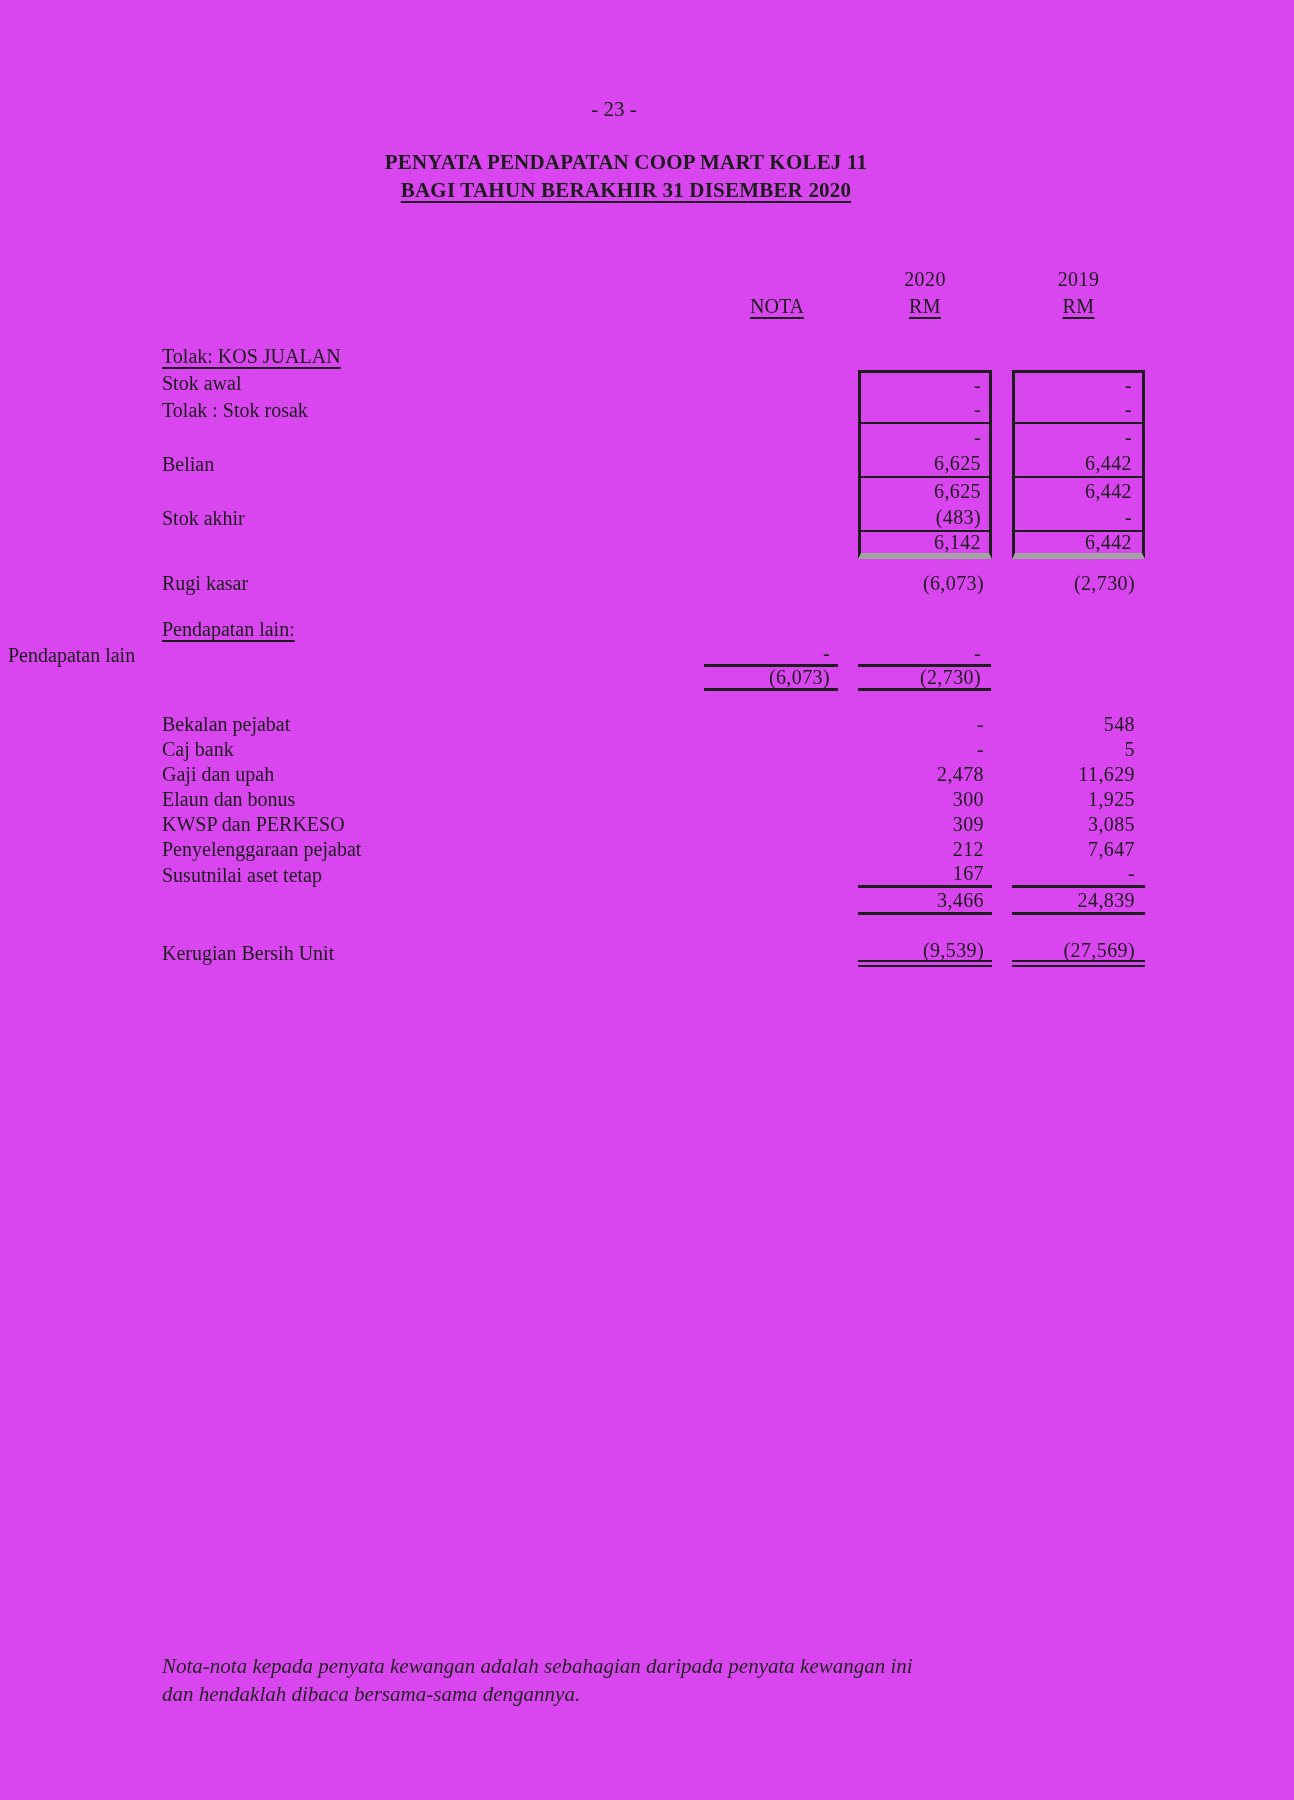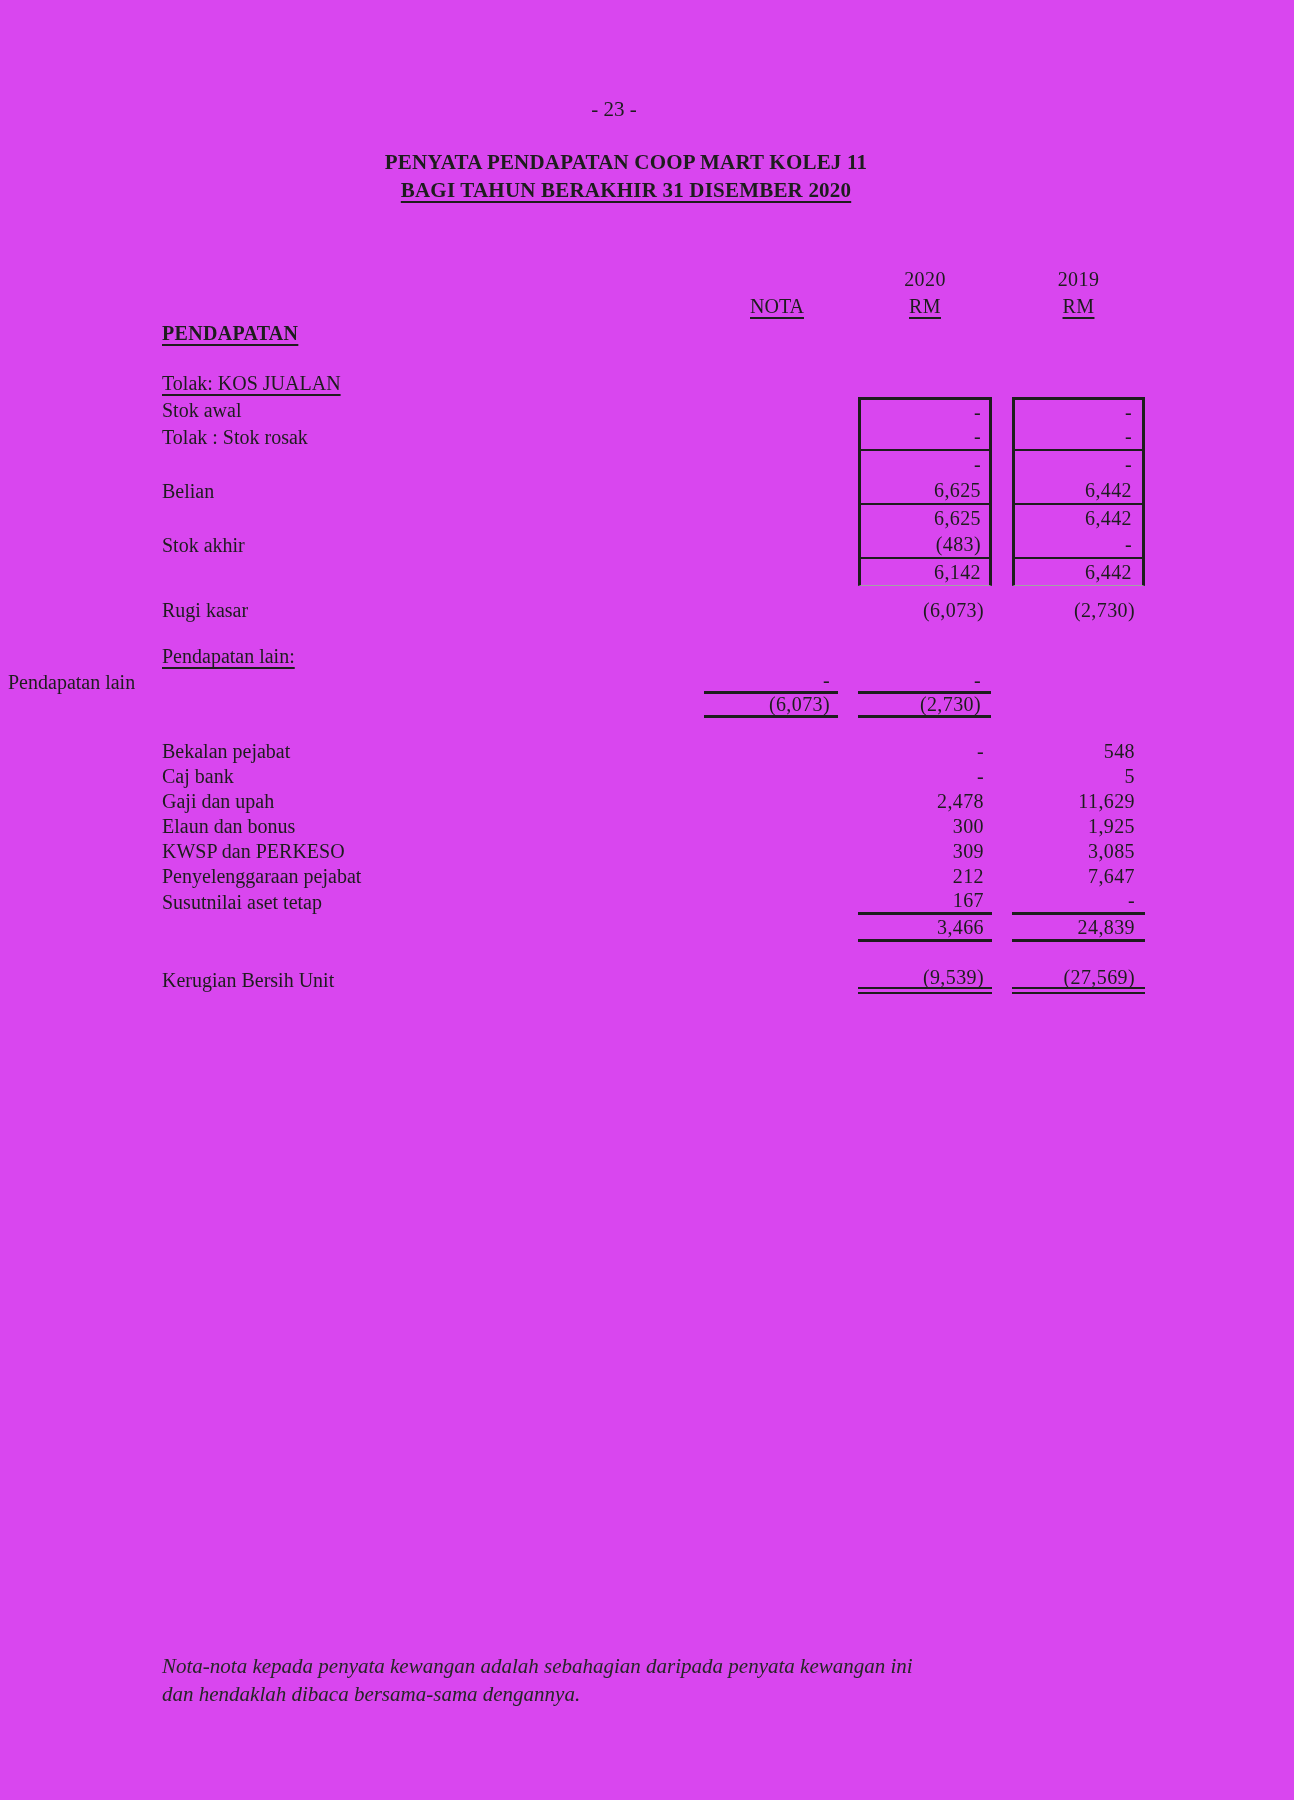--- a/index.html
+++ b/index.html
@@ -25,21 +25,21 @@
   .h26{height:26px;}
   .c-label{width:534px;}
   .c-nota{width:162px;justify-content:center;}
   .c-v{letter-spacing:0.4px;}
   .c-v20{width:134px;justify-content:flex-end;padding-right:8px;}
   .c-v19{width:133px;margin-left:20px;justify-content:flex-end;padding-right:10px;}
   .hdr{justify-content:center !important;padding-right:0 !important;}
   .bx{border-left:3px solid #1d1d1d;border-right:3px solid #1d1d1d;}
   .bx-t{border-top:3px solid #1d1d1d;}
   .bx-d{border-bottom:2px solid #1d1d1d;}
-  .bx-b{border-bottom:1px solid #a3a3a3;}
+  .bx-b{border-bottom:6px solid #a3a3a3;}
   .rl{border-bottom:3px solid #1d1d1d;}
   .rl2{border-bottom:7px double #1d1d1d;}
   .sp{width:100%;}
 
   .footer{
     position:absolute;top:1652px;left:162px;width:1000px;
     font-style:italic;font-size:21px;line-height:28px;color:#262626;
   }
 </style>
 </head>
@@ -63,26 +63,20 @@
       <div class="c-v c-v19 hdr">2019</div>
     </div>
 
     <div class="row">
       <div class="c-label"></div>
       <div class="c-nota und">NOTA</div>
       <div class="c-v c-v20 hdr und">RM</div>
       <div class="c-v c-v19 hdr und">RM</div>
     </div>
 
-    <div class="row">
-      <div class="c-label sec">PENDAPATAN</div>
-      <div class="c-nota"></div>
-      <div class="c-v c-v20"></div>
-      <div class="c-v c-v19"></div>
-    </div>
 
 
     <div class="sp" style="height:23px"></div>
 
     <div class="row">
       <div class="c-label und">Tolak: KOS JUALAN</div>
       <div class="c-nota"></div>
       <div class="c-v c-v20"></div>
       <div class="c-v c-v19"></div>
     </div>

